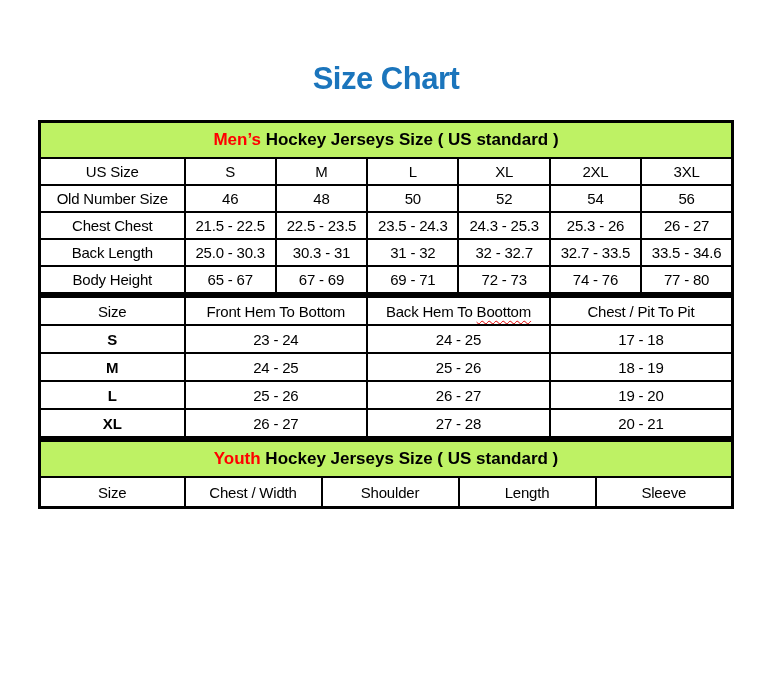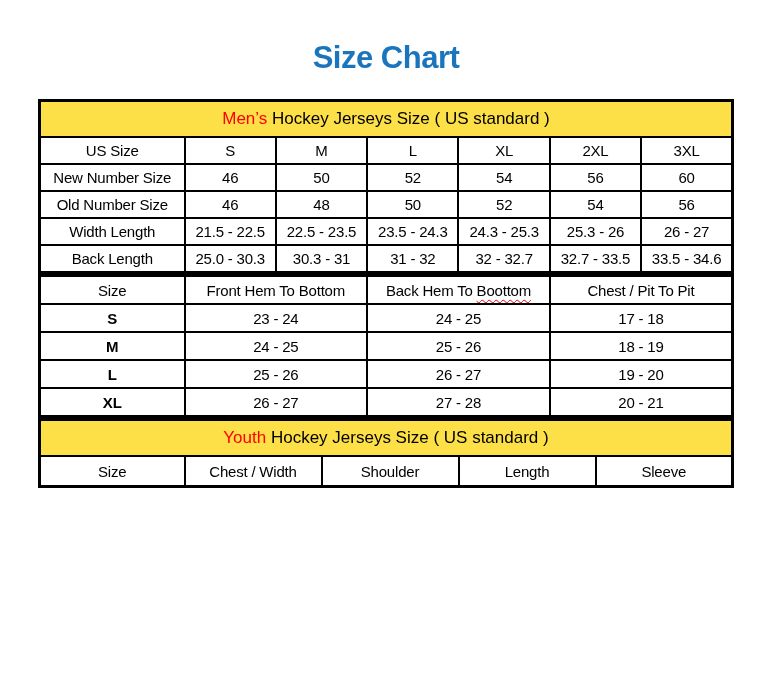--- a/index.html
+++ b/index.html
@@ -5,21 +5,21 @@
   html, body {
     margin: 0;
     padding: 0;
     background: #ffffff;
     width: 776px;
     height: 692px;
     font-family: "Liberation Sans", sans-serif;
     color: #000000;
     overflow: hidden;
   }
-  .page { padding-top: 39px; }
+  .page { padding-top: 60px; }
   .page-title {
     margin: 0 0 0 38px;
     width: 696px;
     text-align: center;
     font-size: 31px;
     font-weight: bold;
     color: #1b75bc;
     letter-spacing: -0.5px;
     line-height: 38px;
   }
@@ -37,22 +37,22 @@
   table.size-table td {
     border: 2px solid #000000;
     text-align: center;
     vertical-align: middle;
     font-size: 15px;
     padding: 0 2px;
     overflow: hidden;
     white-space: nowrap;
   }
   tr.band-row td {
-    background: #fde047;
-    font-weight: normal;
+    background: #bef264;
+    font-weight: bold;
     font-size: 17px;
     height: 34px;
     letter-spacing: 0;
   }
   .accent { color: #ff0000; }
   tr.header-row td { font-weight: normal; }
   td.bold-label { font-weight: bold; }
   table.men td   { height: 25px; }
   table.women td { height: 26px; }
   table.youth td { height: 28px; }
@@ -92,55 +92,55 @@
         <tr class="header-row">
           <td>US Size</td>
           <td>S</td>
           <td>M</td>
           <td>L</td>
           <td>XL</td>
           <td>2XL</td>
           <td>3XL</td>
         </tr>
         <tr>
-          <td>New Number Size</td>
-          <td>46</td>
-          <td>50</td>
-          <td>52</td>
-          <td>54</td>
-          <td>56</td>
-          <td>60</td>
-        </tr>
-        <tr>
           <td>Old Number Size</td>
           <td>46</td>
           <td>48</td>
           <td>50</td>
           <td>52</td>
           <td>54</td>
           <td>56</td>
         </tr>
         <tr>
-          <td>Width Length</td>
+          <td>Chest Chest</td>
           <td>21.5 - 22.5</td>
           <td>22.5 - 23.5</td>
           <td>23.5 - 24.3</td>
           <td>24.3 - 25.3</td>
           <td>25.3 - 26</td>
           <td>26 - 27</td>
         </tr>
         <tr>
           <td>Back Length</td>
           <td>25.0 - 30.3</td>
           <td>30.3 - 31</td>
           <td>31 - 32</td>
           <td>32 - 32.7</td>
           <td>32.7 - 33.5</td>
           <td>33.5 - 34.6</td>
         </tr>
+        <tr>
+          <td>Body Height</td>
+          <td>65 - 67</td>
+          <td>67 - 69</td>
+          <td>69 - 71</td>
+          <td>72 - 73</td>
+          <td>74 - 76</td>
+          <td>77 - 80</td>
+        </tr>
       </tbody>
     </table>
 
     <table class="size-table women">
       <colgroup>
           <col class="label-col">
           <col>
           <col>
           <col>
         </colgroup>

